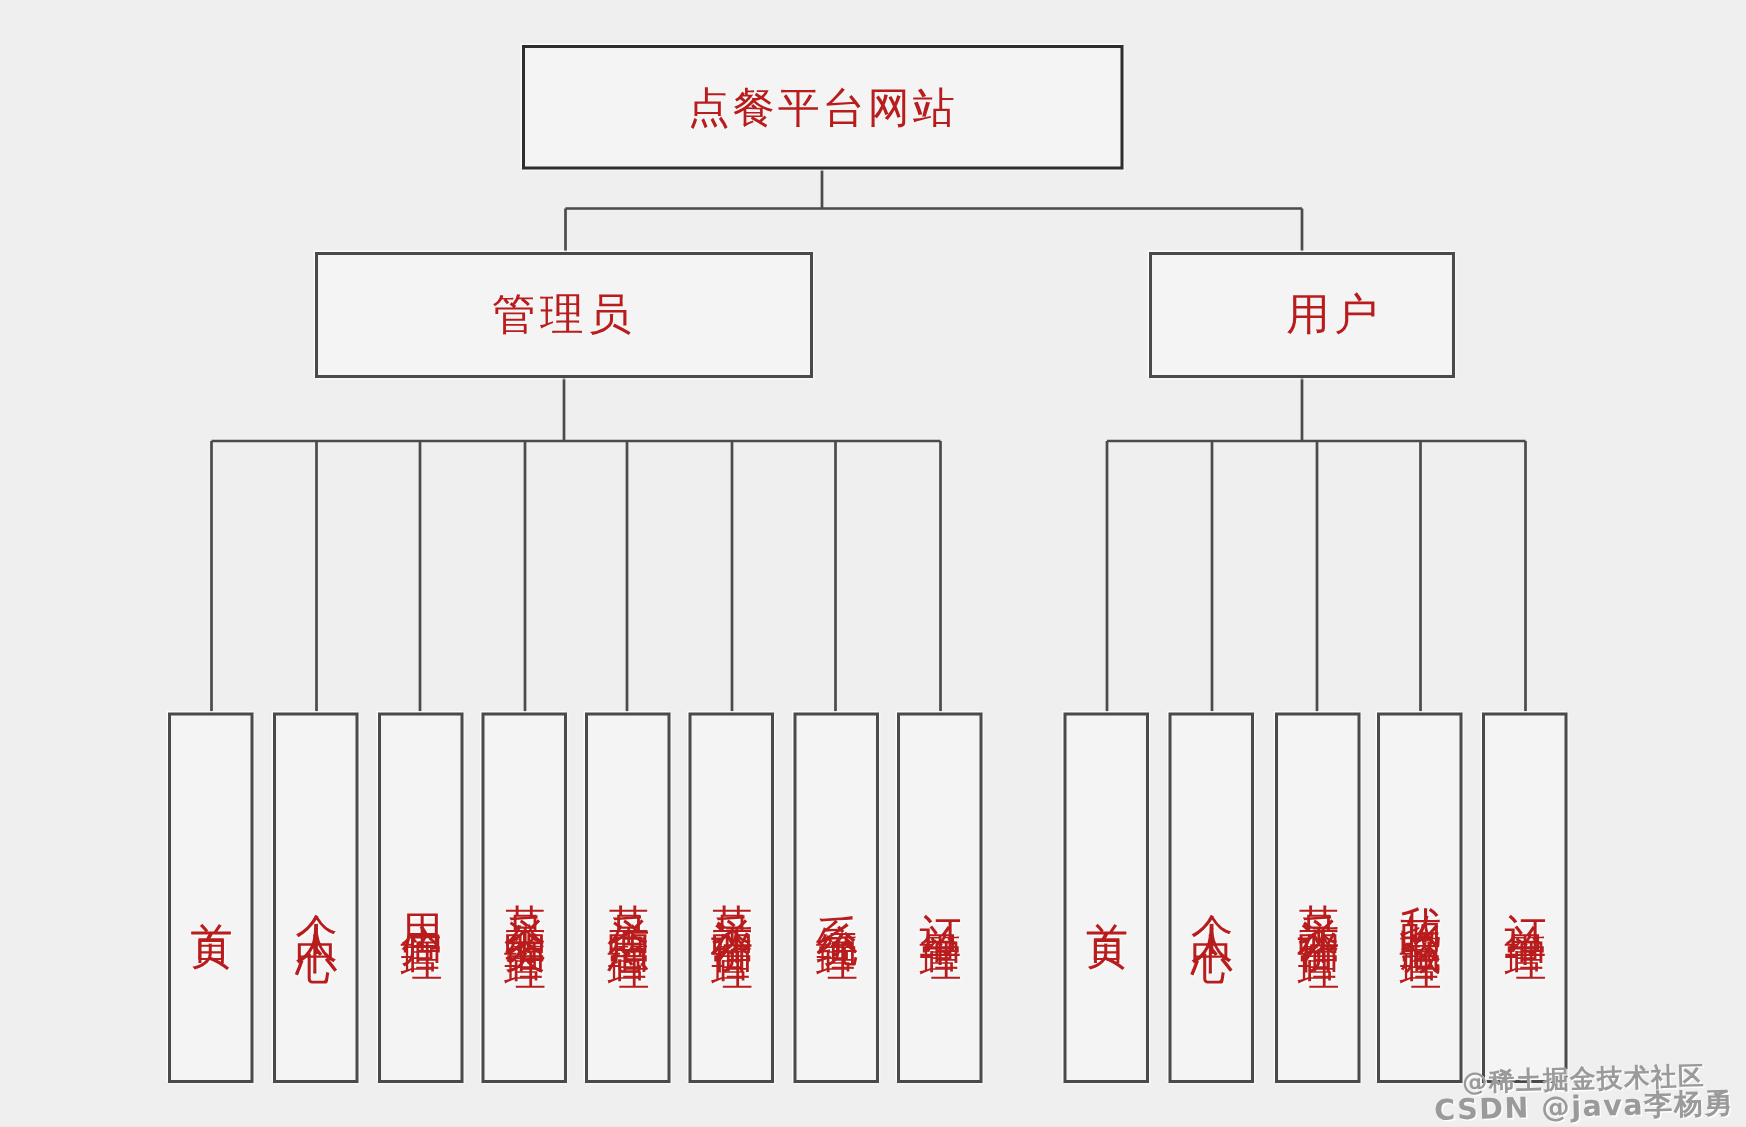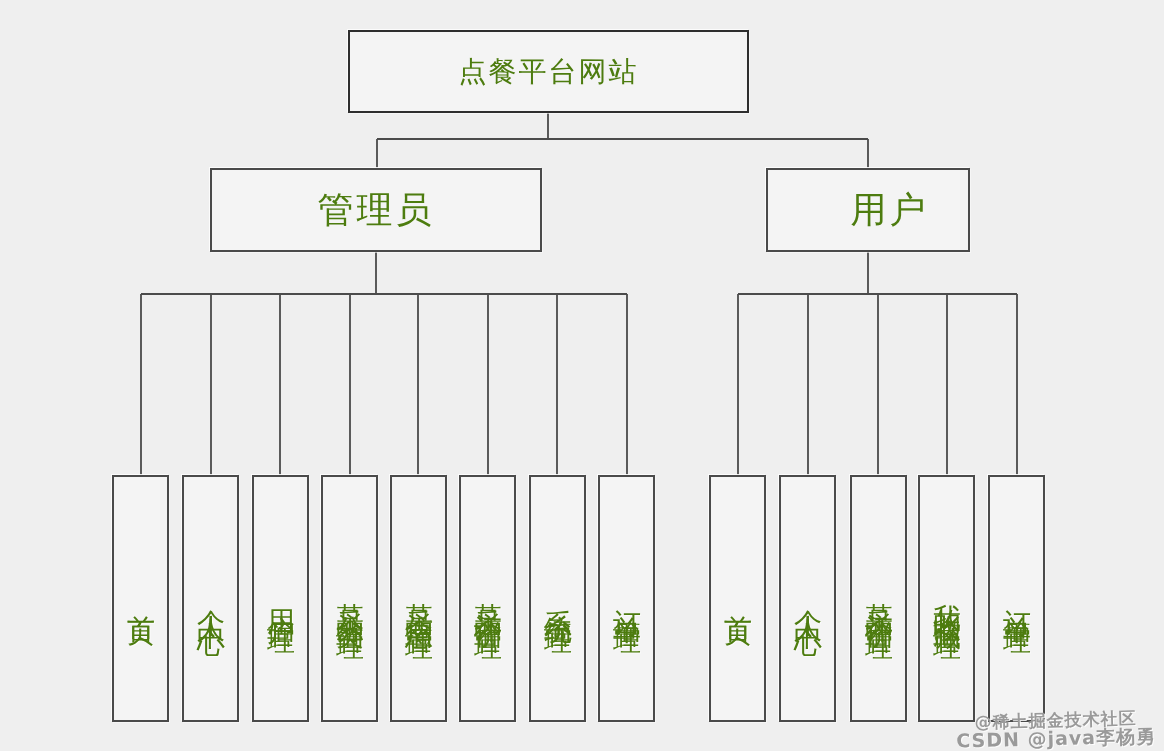--- a/index.html
+++ b/index.html
@@ -23,30 +23,30 @@
   }
   .box {
     position: absolute;
     box-sizing: border-box;
     background: #f4f4f4;
     border: 2px solid #4a4a4a;
     box-shadow: -1px -1px 0 rgba(253,253,253,0.9), 1px 1px 0 rgba(250,250,250,0.6);
     display: flex;
     align-items: center;
     justify-content: center;
-    color: #4d7c0f;
+    color: #b91c1c;
   }
   .box.root {
     left: 348px; top: 30px; width: 401px; height: 83px;
     border-color: #2e2e2e;
     font-size: 28px;
     letter-spacing: 2px;
   }
   .box.level2 {
-    font-size: 36px;
+    font-size: 29px;
     letter-spacing: 3px;
   }
   .box.admin { left: 210px; top: 168px; width: 332px; height: 84px; }
   .box.user  { left: 766px; top: 168px; width: 204px; height: 84px; padding-left: 43px; }
   .box.leaf {
     top: 475px; width: 57px; height: 247px;
   }
   .box.leaf .vtext {
     writing-mode: vertical-rl;
     text-orientation: upright;

